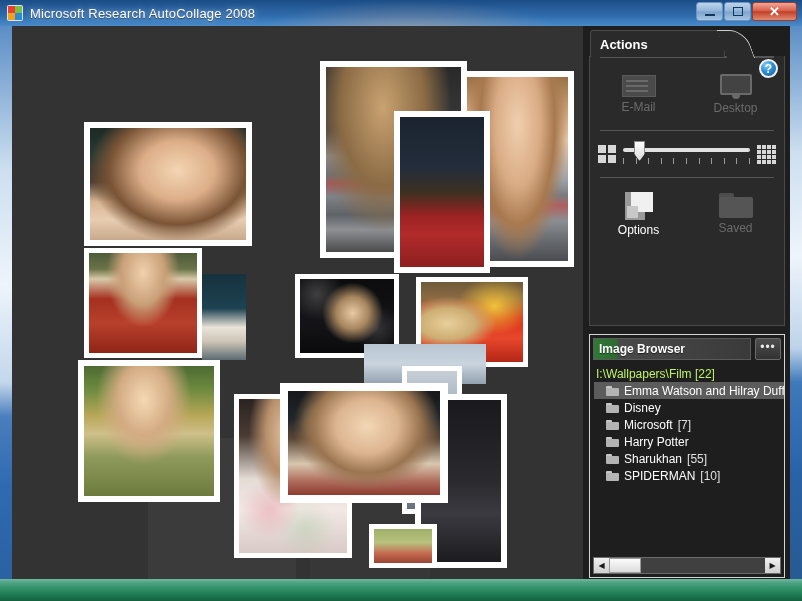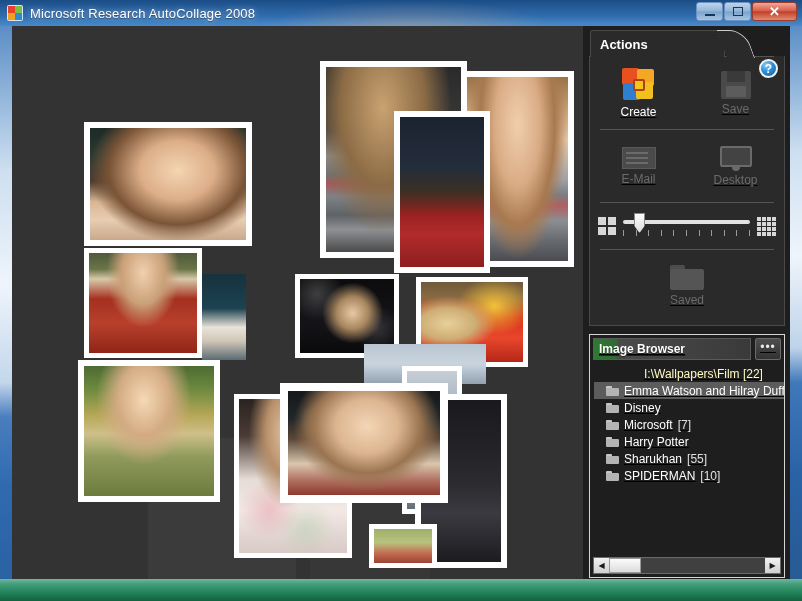--- a/index.html
+++ b/index.html
@@ -89,21 +89,21 @@
     position: absolute; background: #3a3a3a;
   }
   .photo {
     position: absolute; background: #ffffff; overflow: hidden;
   }
   .photo .img { position: absolute; inset: 0; }
 
   
   #sidebar {
     position: relative; width: 207px; height: 553px; flex: none;
-    background: #1e1e1e; padding: 4px 5px 4px 6px; text-decoration: underline;
+    background: #1e1e1e; padding: 4px 5px 4px 6px;
   }
 
   
   #actions-panel {
     position: relative; width: 196px; height: 270px;
     background: #2a2a2a; border: 1px solid #4a4a4a; border-top: none;
     margin-top: 26px;
   }
   #actions-tab {
     position: absolute; left: 0; top: -26px; width: 135px; height: 27px;
@@ -219,21 +219,21 @@
     width: 26px; height: 22px; margin-left: 4px; flex: none;
     background: linear-gradient(to bottom, #4e4e4e, #323232);
     border: 1px solid #6a6a6a; border-radius: 2px;
     display: flex; align-items: center; justify-content: center;
     color: #e8e8e8; font-size: 12px; letter-spacing: 1px; line-height: 0; padding-bottom: 5px;
   }
   #tree {
     padding: 6px 0 0 4px; overflow: hidden; height: 196px;
   }
   #tree-root {
-    color: #fef9c3; font-size: 12px; padding: 1px 2px; white-space: nowrap; margin-left: 48px;
+    color: #bef264; font-size: 12px; padding: 1px 2px; white-space: nowrap;
   }
   .tree-item {
     display: flex; align-items: center; gap: 5px;
     font-size: 12px; color: #ffffff; padding: 1px 2px 1px 12px;
     white-space: nowrap; height: 17px;
   }
   .tree-item.selected { background: #5c5c5c; }
   .folder-icon {
     width: 13px; height: 10px; flex: none; position: relative;
   }
@@ -396,36 +396,20 @@
 
         <div id="actions-tab">
           <span id="actions-title">Actions</span>
         </div>
         <div id="help-icon">
           <span>?</span>
         </div>
 
         <div class="hr" style="margin-top:6px;"></div>
 
-        <div class="action-row">
-          <div class="action-cell">
-            <div class="icon-create">
-              <span class="s1"></span>
-                <span class="s2"></span>
-                <span class="s3"></span>
-                <span class="s4"></span>
-                <span class="core"></span>
-            </div>
-            <div class="action-label">Create</div>
-          </div>
-          <div class="action-cell disabled">
-            <div class="icon-save"></div>
-            <div class="action-label">Save</div>
-          </div>
-        </div>
 
         <div class="hr"></div>
 
         <div class="action-row">
           <div class="action-cell disabled">
             <div class="icon-email"></div>
             <div class="action-label">E-Mail</div>
           </div>
           <div class="action-cell disabled">
             <div class="icon-desktop">
@@ -478,20 +462,28 @@
               <i></i>
               <i></i>
               <i></i>
               <i></i>
           </div>
         </div>
 
         <div class="hr"></div>
 
         <div class="action-row">
+          <div class="action-cell">
+            <div class="icon-options">
+              <div class="o1"></div>
+                <div class="o2"></div>
+                <div class="o3"></div>
+            </div>
+            <div class="action-label">Options</div>
+          </div>
           <div class="action-cell disabled">
             <div class="icon-folder-big">
               <div class="tab"></div>
                 <div class="body"></div>
             </div>
             <div class="action-label">Saved</div>
           </div>
         </div>
 
       </div>

